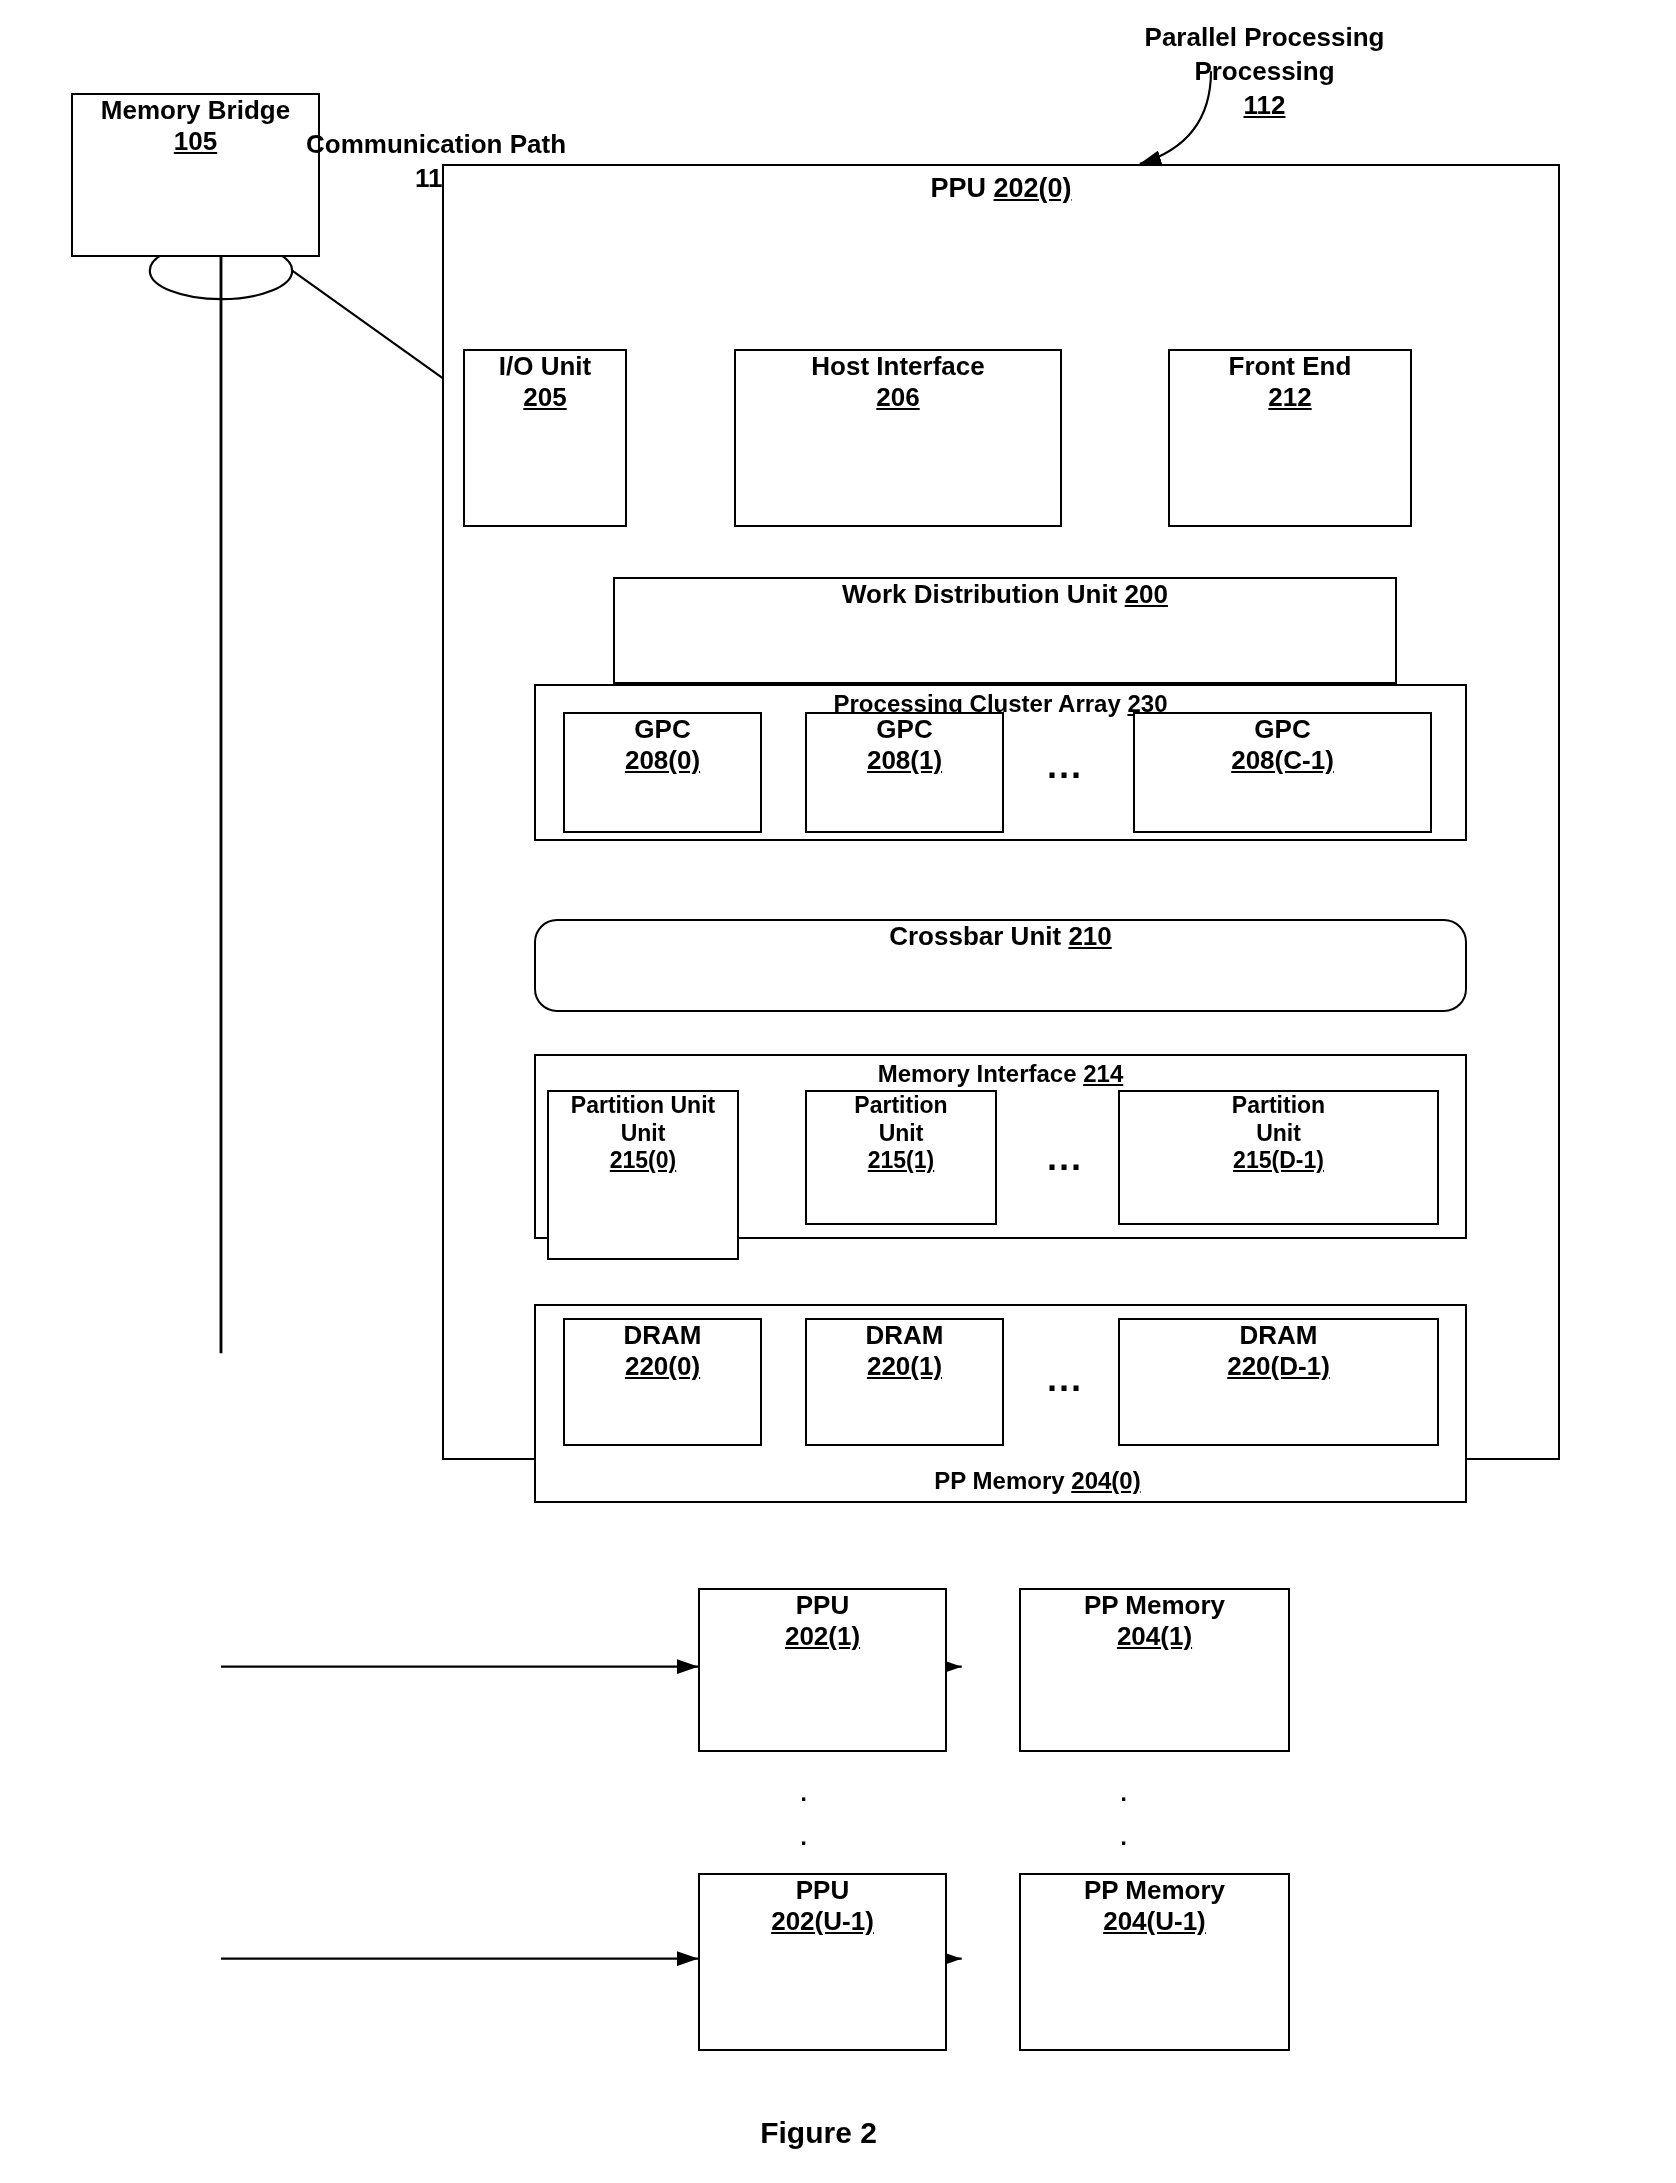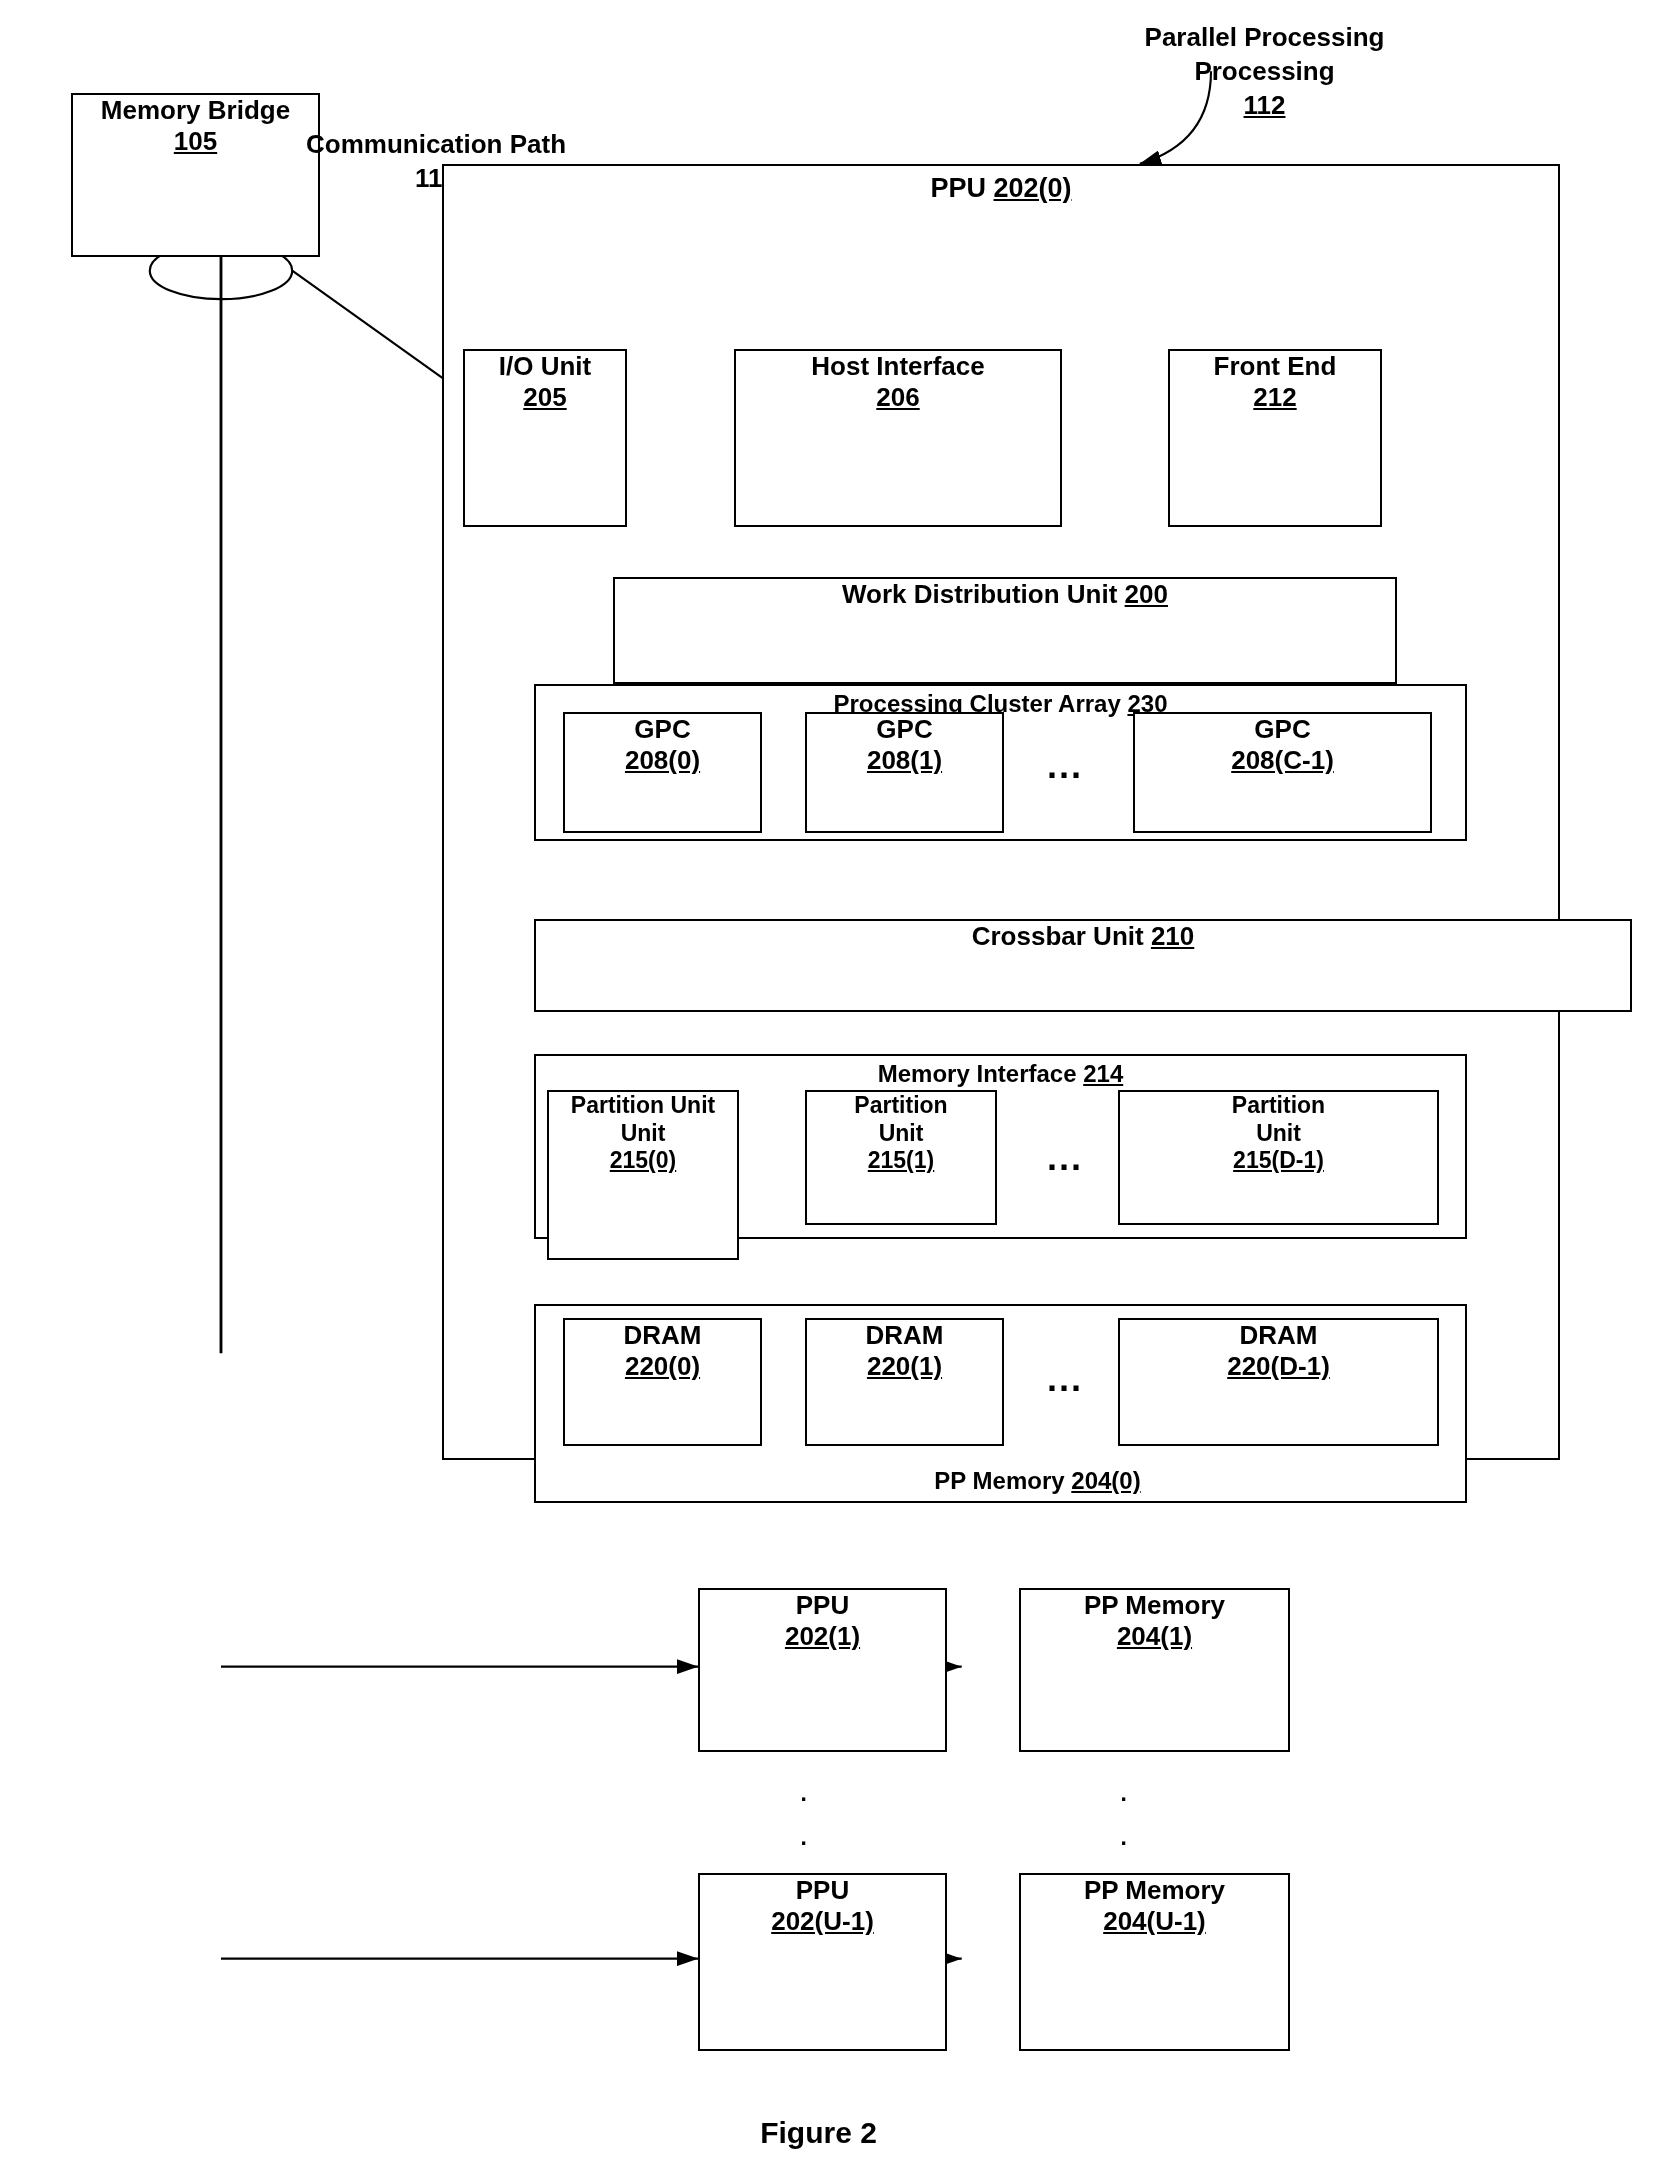--- a/index.html
+++ b/index.html
@@ -190,21 +190,21 @@
     </span>
   </div>
 
   <div class="box" style="left:734px; top:349px; width:328px; height:178px;">
     <span class="box-label">
       <span>Host Interface</span><br>
       <u>206</u>
     </span>
   </div>
 
-  <div class="box" style="left:1168px; top:349px; width:214px; height:178px;">
+  <div class="box" style="left:1168px; top:349px; width:244px; height:178px;">
     <span class="box-label">
       <span>Front End</span><br>
       <u>212</u>
     </span>
   </div>
 
   <div class="box" style="left:613px; top:577px; width:784px; height:107px;">
     <span class="box-label">
       <span>Work Distribution Unit</span> <u>200</u>
     </span>
@@ -234,21 +234,21 @@
 
   <div style="position:absolute; left:1047px; top:755px; font-size:36px; font-weight:bold;">···</div>
 
   <div class="box" style="left:1133px; top:712px; width:299px; height:121px;">
     <span class="box-label">
       <span>GPC</span><br>
       <u>208(C-1)</u>
     </span>
   </div>
 
-  <div class="box" style="left:534px; top:919px; width:1098px; height:93px;">
+  <div class="box" style="left:534px; top:919px; width:933px; height:93px;border-radius:23px;">
     <span class="box-label">
       <span>Crossbar Unit</span> <u>210</u>
     </span>
   </div>
 
   <div class="box" style="left:534px; top:1054px; width:933px; height:185px; border-width:2.1px;">
     <div style="position:absolute; top:3.6px; left:50%; transform:translateX(-50%); white-space:nowrap;">
       <span class="section-label" style="font-size:24px;">
         Memory Interface <u>214</u>
       </span>

